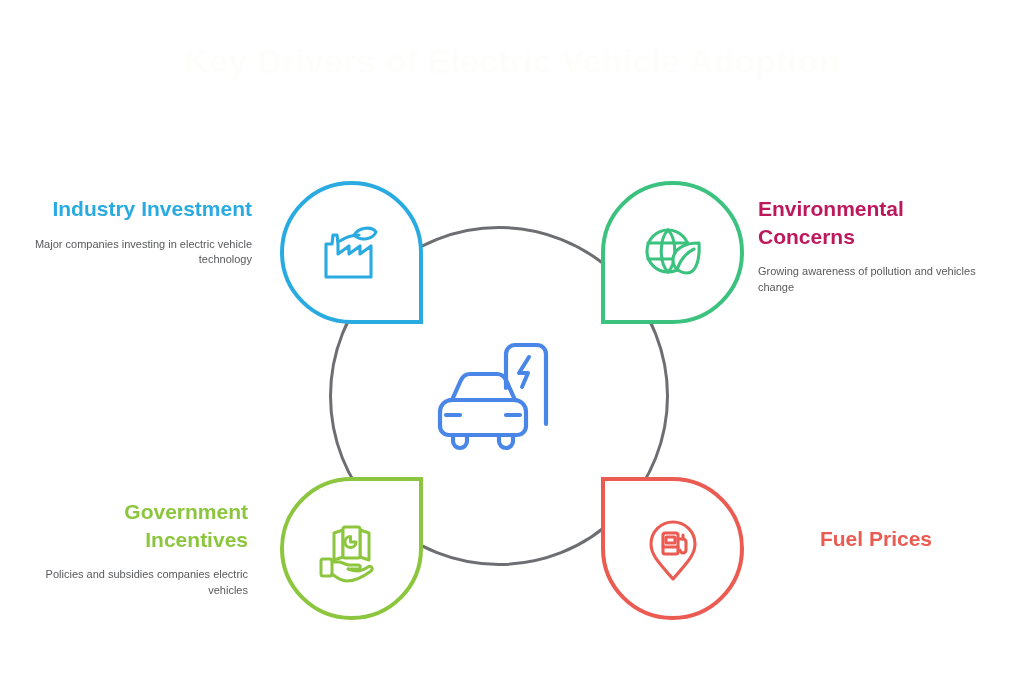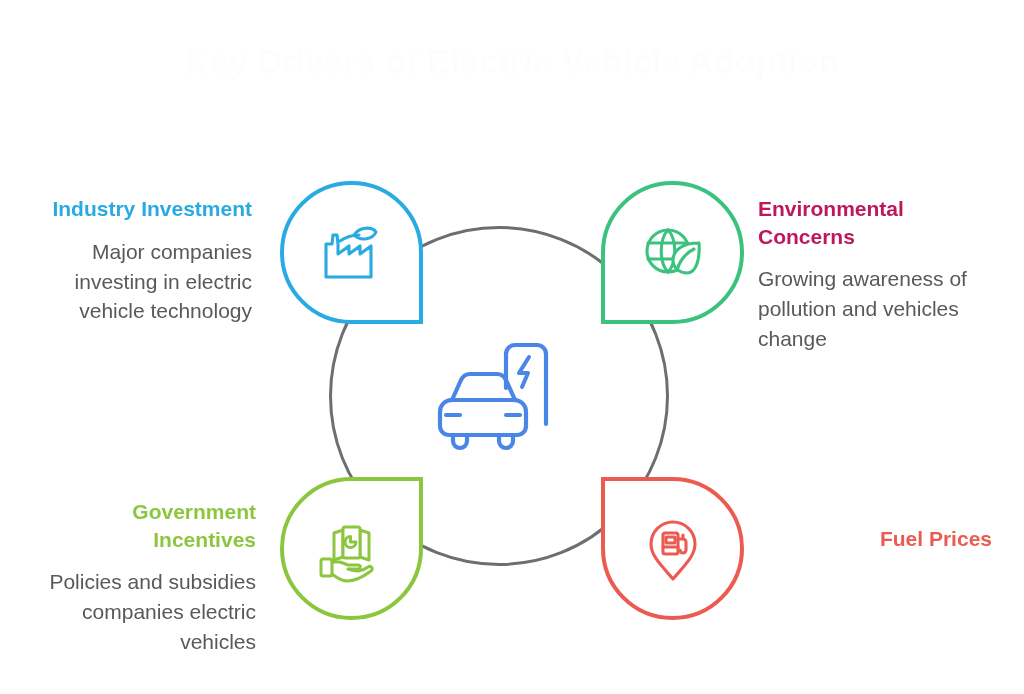--- a/index.html
+++ b/index.html
@@ -84,31 +84,31 @@
     width: 232px;
     margin-top: 43px;
   }
   .block .heading {
     font-size: 21px;
     font-weight: bold;
     line-height: 1.32;
     margin: 0 0 14px 0;
   }
   .block .body {
-    font-size: 21px;
+    font-size: 11px;
     line-height: 1.42;
     color: #58595b;
     font-weight: 500;
     margin: 0;
   }
 
   .block.industry      { left: 20px;  top: 152px; text-align: right; }
   .block.environmental { left: 758px; top: 152px; text-align: left;  }
-  .block.government    { left: 24px;  top: 455px; text-align: right; }
-  .block.fuel          { left: 760px; top: 482px; text-align: right;  }
+  .block.government    { left: 16px;  top: 455px; text-align: right; }
+  .block.fuel          { left: 760px; top: 482px; text-align: center;  }
 </style>
 </head>
 <body>
 
 <div class="title">Key Drivers of Electric Vehicle Adoption</div>
 
 <div class="stage">
 
   <div class="hub-circle"></div>
 

